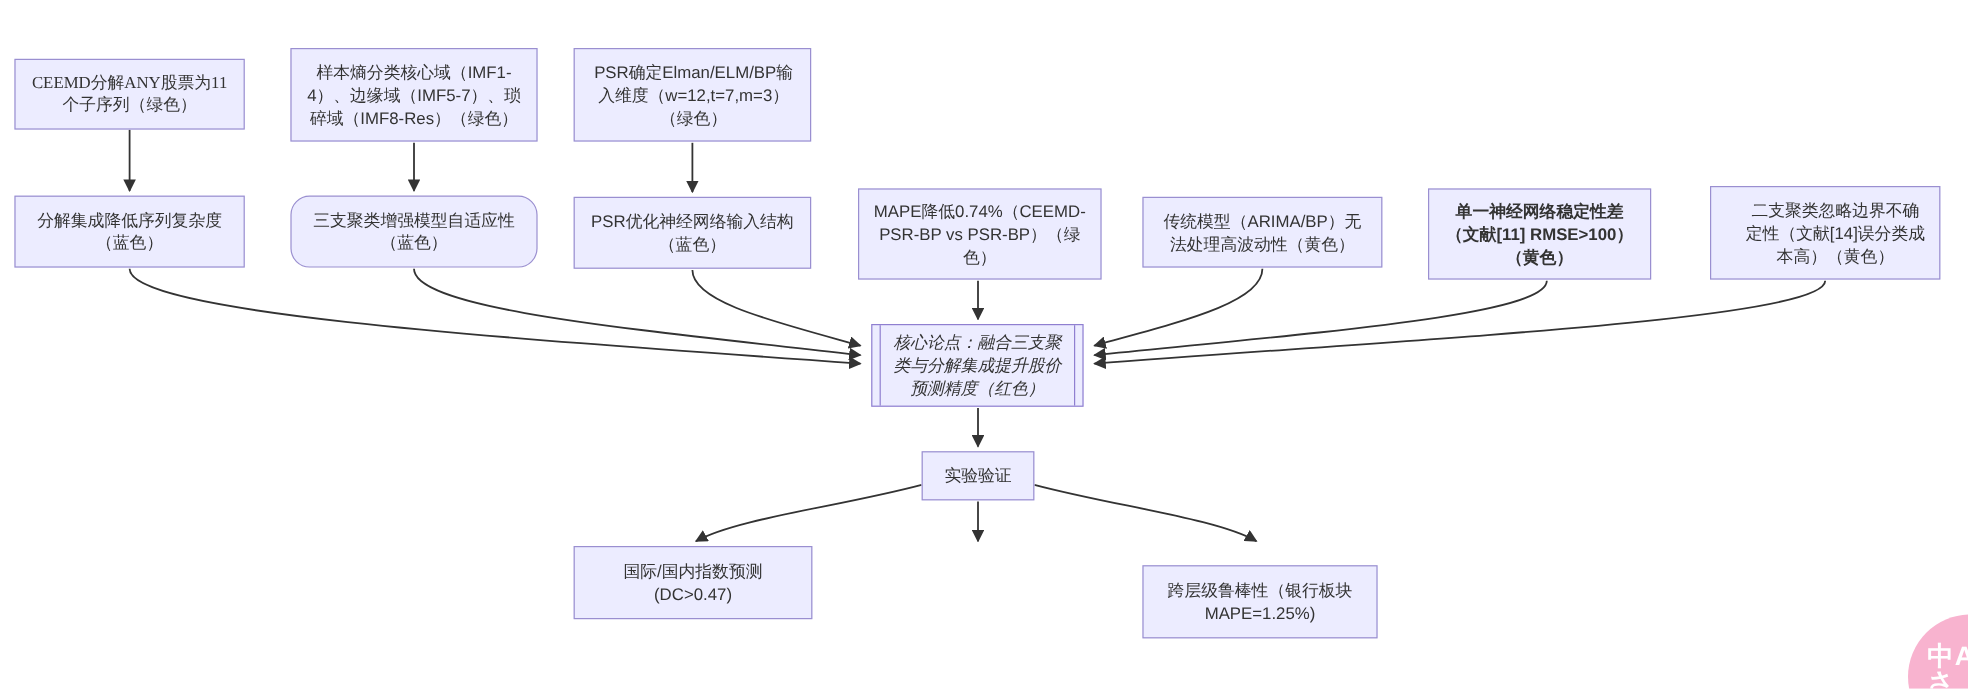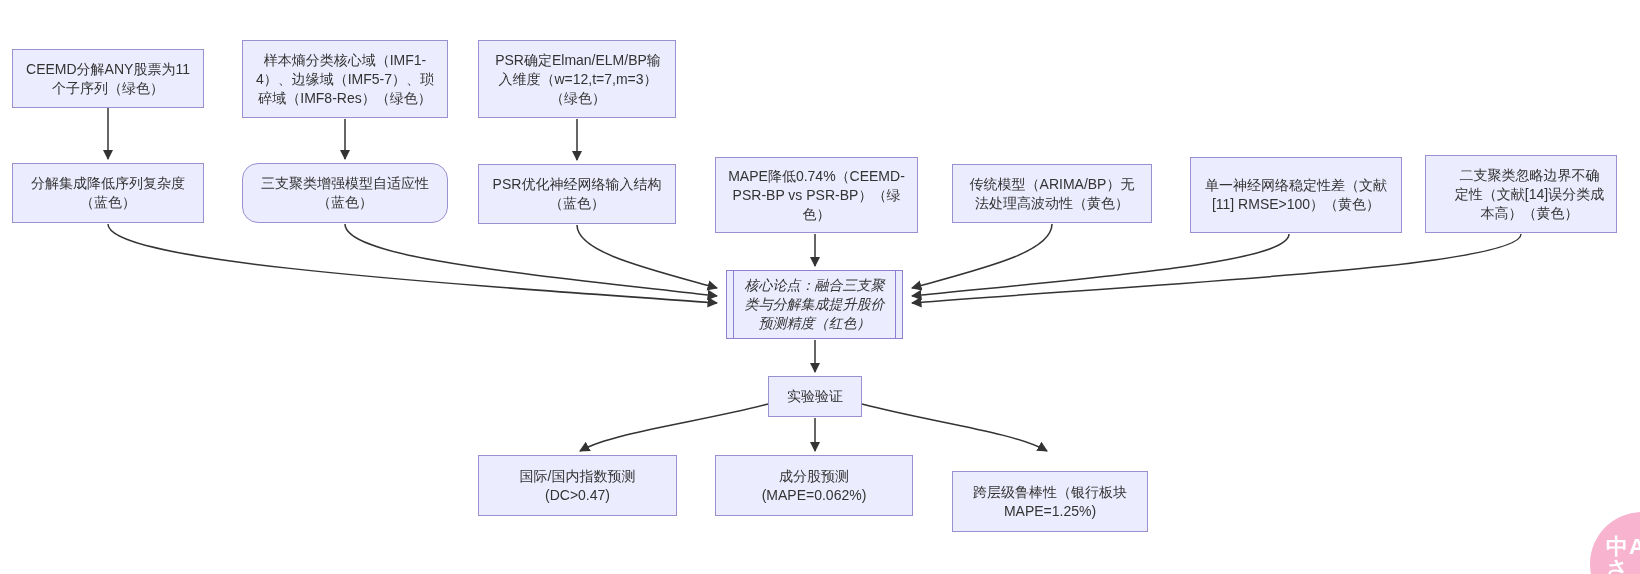--- a/index.html
+++ b/index.html
@@ -81,38 +81,37 @@
       <path d="M 1521 234 C 1521 266, 1185 282, 912 303" marker-end="url(#arrow)"></path>
 
       <path d="M 815 340 L 815 372" marker-end="url(#arrow)"></path>
 
       <path d="M 768 404 C 700 422, 614 432, 580 451" marker-end="url(#arrow)"></path>
       <path d="M 815 418 L 815 451" marker-end="url(#arrow)"></path>
       <path d="M 862 404 C 930 422, 1014 432, 1047 451" marker-end="url(#arrow)"></path>
     </g>
   </svg>
 
-  <div class="node" style="left:12px;top:49px;width:192px;height:59px;">CEEMD分解ANY股票为11个子序列（绿色）</div>
+  <div class="node" style="left:12px;top:49px;width:192px;height:59px;font-family:Liberation Serif, serif;">CEEMD分解ANY股票为11个子序列（绿色）</div>
   <div class="node" style="left:242px;top:40px;width:206px;height:78px;">样本熵分类核心域（IMF1-4）、边缘域（IMF5-7）、琐碎域（IMF8-Res）（绿色）</div>
   <div class="node" style="left:478px;top:40px;width:198px;height:78px;padding-left:12px;">PSR确定Elman/ELM/BP输入维度（w=12,t=7,m=3）（绿色）</div>
 
   <div class="node" style="left:12px;top:163px;width:192px;height:60px;">分解集成降低序列复杂度（蓝色）</div>
   <div class="node" style="left:242px;top:163px;width:206px;height:60px;border-radius:16px;">三支聚类增强模型自适应性（蓝色）</div>
   <div class="node" style="left:478px;top:164px;width:198px;height:60px;">PSR优化神经网络输入结构（蓝色）</div>
   <div class="node" style="left:715px;top:157px;width:203px;height:76px;">MAPE降低0.74%（CEEMD-PSR-BP vs PSR-BP）（绿色）</div>
   <div class="node" style="left:952px;top:164px;width:200px;height:59px;">传统模型（ARIMA/BP）无法处理高波动性（黄色）</div>
-  <div class="node" style="left:1190px;top:157px;width:212px;height:76px;">单一神经网络稳定性差（文献[11] RMSE&gt;100）（黄色）</div>
+  <div class="node" style="left:1190px;top:157px;width:186px;height:76px;font-weight:bold;">单一神经网络稳定性差（文献[11] RMSE&gt;100）（黄色）</div>
   <div class="node" style="left:1425px;top:155px;width:192px;height:78px;padding-left:27px;">二支聚类忽略边界不确定性（文献[14]误分类成本高）（黄色）</div>
 
   <div class="node node-core" style="left:726px;top:270px;width:177px;height:69px;padding:6px 14px;font-style:italic;">核心论点：融合三支聚类与分解集成提升股价预测精度（红色）</div>
 
   <div class="node" style="left:768px;top:376px;width:94px;height:41px;">实验验证</div>
 
   <div class="node" style="left:478px;top:455px;width:199px;height:61px;">国际/国内指数预测 (DC&gt;0.47)</div>
-  <div class="node" style="left:715px;top:455px;width:198px;height:61px;">成分股预测 (MAPE=0.062%)</div>
   <div class="node" style="left:952px;top:455px;width:196px;height:61px;margin-top:16px;">跨层级鲁棒性（银行板块 MAPE=1.25%)</div>
 
   <div class="translate-badge">
     <div class="glyphs">
       <div>中A</div>
       <div>さ</div>
     </div>
   </div>
 
 </div>

